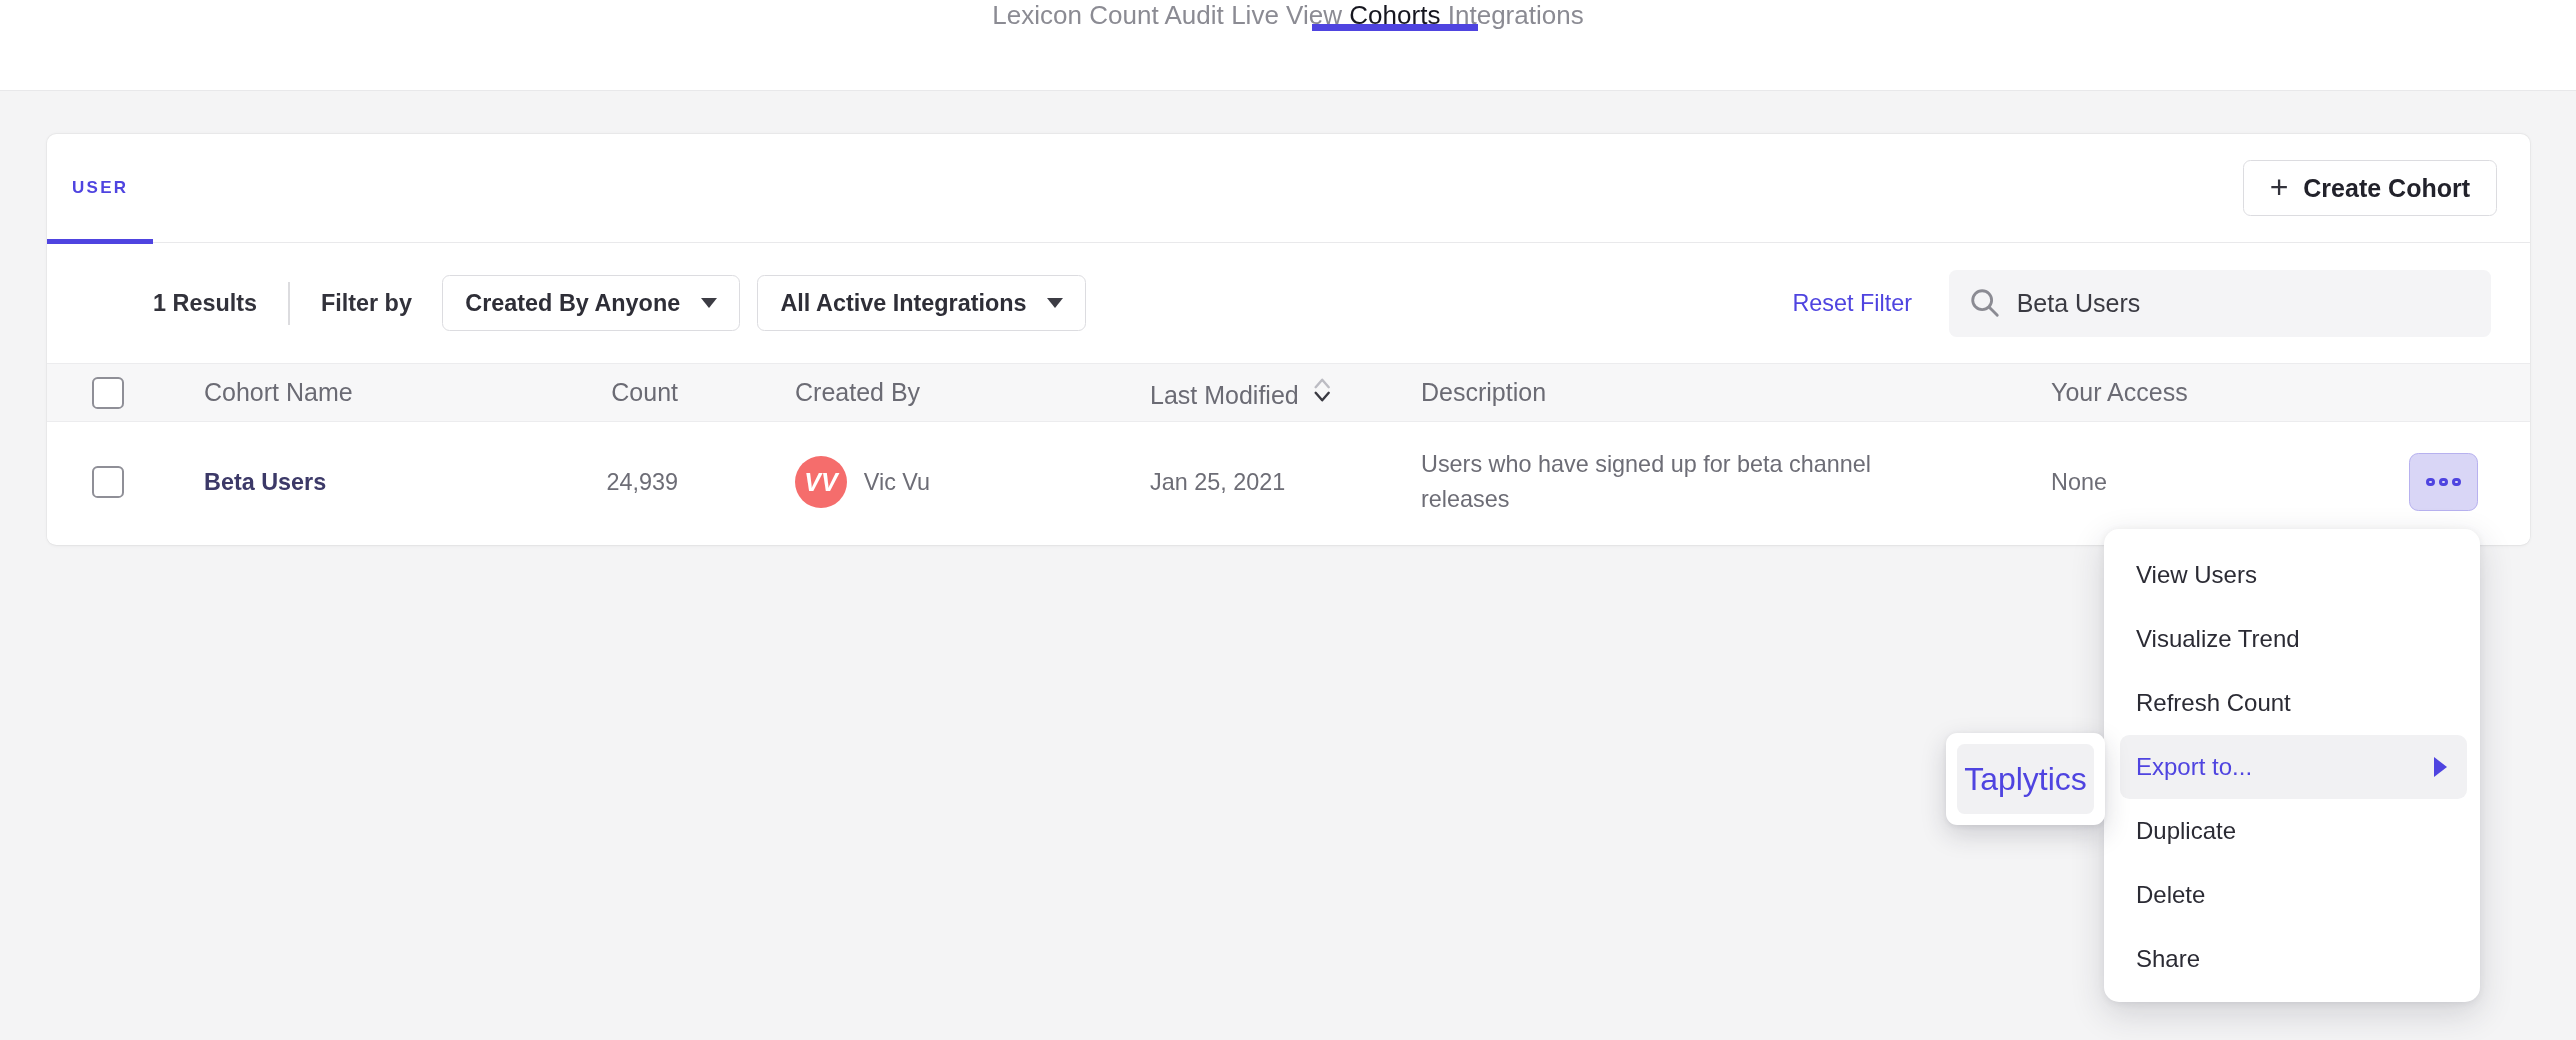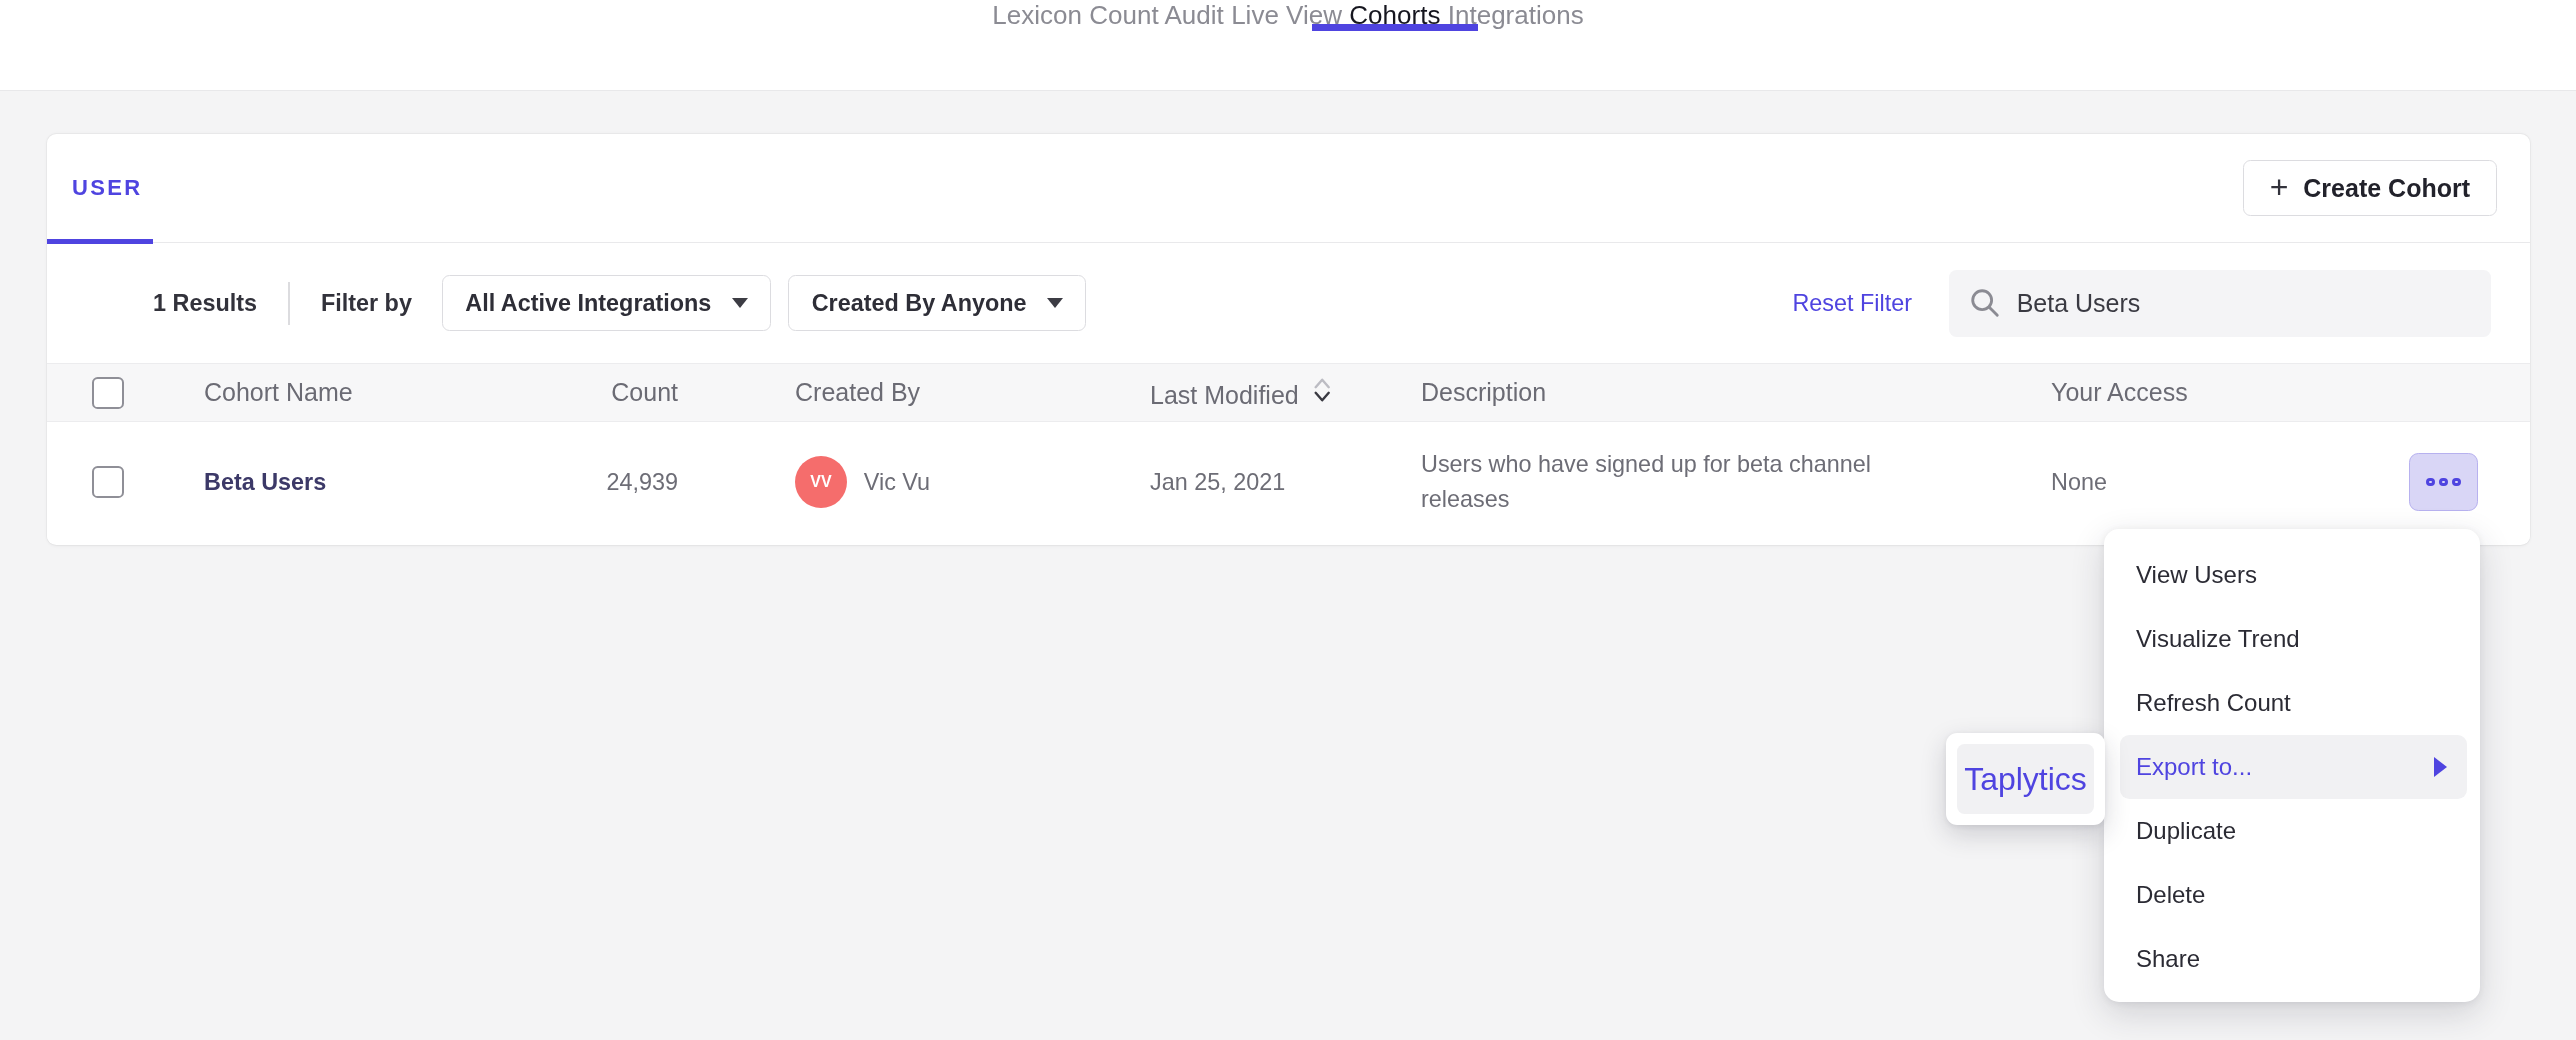--- a/index.html
+++ b/index.html
@@ -31,21 +31,21 @@
   .card {
     position:absolute; left:47px; top:134px; width:2483px; height:411px;
     background:#ffffff; border-radius:9.3px; overflow:hidden;
     box-shadow:0 0.9px 3.7px rgba(30,30,40,0.06), 0 0 0 0.9px rgba(30,30,40,0.03);
   }
 
   
   .tabs-row { height:109px; position:relative; border-bottom:1.9px solid #e9e9eb; }
   .user-tab {
     position:absolute; left:25px; top:0; bottom:0; display:flex; align-items:center;
-    font-size:22px; font-weight:700; letter-spacing:2.3px; color:var(--accent,#4f44e0);
+    font-size:17px; font-weight:700; letter-spacing:2.3px; color:var(--accent,#4f44e0);
     cursor:pointer;
   }
   .user-tab-underline {
     position:absolute; left:0; bottom:-1.9px; width:106px; height:4.7px;
     background:var(--accent,#4f44e0);
   }
   .create-btn {
     position:absolute; top:26px; right:33px; height:56px;
     display:flex; align-items:center; gap:15px; padding:0 26px;
     background:#ffffff; border:1.9px solid #dcdce0; border-radius:7.5px;
@@ -99,22 +99,22 @@
   }
   .cell-count { text-align:right; }
   .cell-created { padding-left:117px; display:flex; align-items:center; gap:9.3px; }
   .cell-actions { display:flex; justify-content:flex-end; padding-right:53px; }
   .sort-icon { display:inline-block; margin-left:5.6px; }
 
   .trow { height:120px; font-size:23.4px; color:#6d6d76; background:#fff; }
   .cohort-name { color:var(--cohort-name,#3c3968); font-weight:700; cursor:pointer; }
   .avatar {
     width:52px; height:52px; border-radius:50%; background:var(--avatar,#f56d6c);
-    color:#fff; font-size:16px; font-weight:700;
-    display:flex; align-items:center; justify-content:center; flex:none;
+    color:#fff; font-size:25px; font-weight:700;
+    display:flex; align-items:center; justify-content:center; flex:none;font-style:italic;
   }
   .created-by-name { margin-left:7.5px; }
   .desc-cell { max-width:542px; line-height:35px; }
   .actions-btn {
     width:69px; height:58px; border-radius:9.3px; background:#d9d6f6;
     border:1.9px solid #b7b1ef; display:flex; align-items:center; justify-content:center;
     gap:4.7px; cursor:pointer;
   }
   .dot-ring {
     width:8.4px; height:8.4px; border:3.7px solid var(--accent,#4f44e0);
@@ -175,25 +175,25 @@
       <span class="plus-icon">+</span>
       <span>Create Cohort</span>
     </button>
   </div>
 
   <div class="filter-row">
     <span class="results-count">1 Results</span>
     <span class="v-divider"></span>
     <span class="filter-by">Filter by</span>
     <div class="dropdown">
+      <span>Created By Anyone</span>
+      <span class="caret-down"></span>
+    </div>
+    <div class="dropdown">
       <span>All Active Integrations</span>
-      <span class="caret-down"></span>
-    </div>
-    <div class="dropdown">
-      <span>Created By Anyone</span>
       <span class="caret-down"></span>
     </div>
     <div class="filter-spacer"></div>
     <span class="reset-filter">Reset Filter</span>
     <div class="search-box">
       <svg width="34" height="34" viewBox="0 0 36 36">
         <circle cx="15" cy="15" r="10" fill="none" stroke="#8b8b93" stroke-width="3"></circle>
         <line x1="22.5" y1="22.5" x2="31" y2="31" stroke="#8b8b93" stroke-width="3" stroke-linecap="round"></line>
       </svg>
       <input type="text" value="Beta Users" style="">

